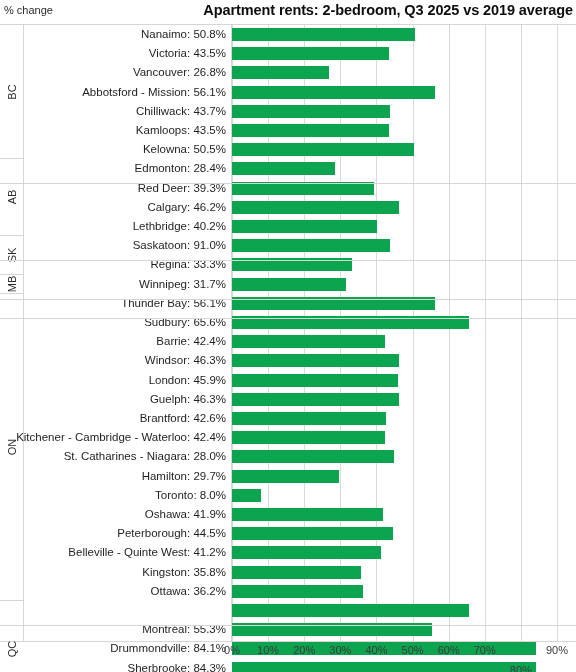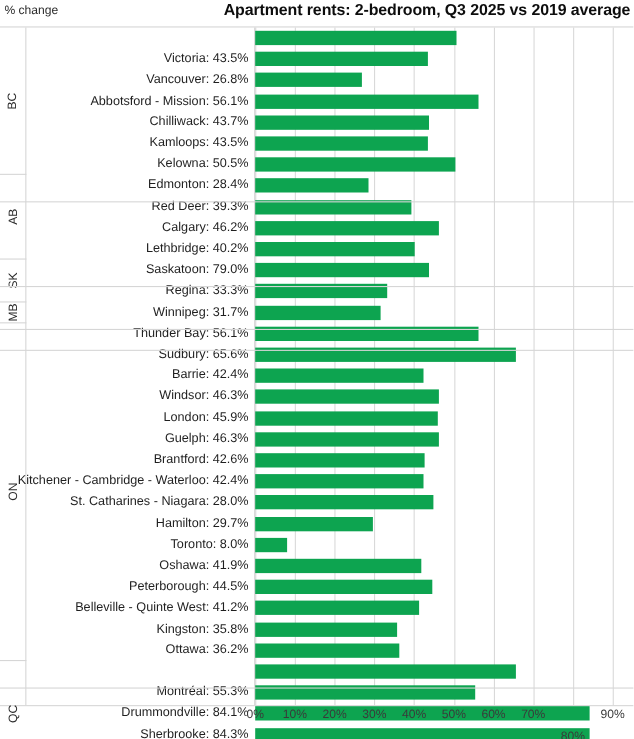--- a/index.html
+++ b/index.html
@@ -185,31 +185,32 @@
           <span>MB</span>
         </div>
         <div class="group-cell" style="top: 268.8px; height: 307.2px;">
           <span>ON</span>
         </div>
         <div class="group-cell" style="top: 576px; height: 96px;">
           <span>QC</span>
         </div>
       </div>
     <div class="label-col" id="label-col">
+        <div class="row-label" style="top: 0px;">Nanaimo: 50.8%</div>
         <div class="row-label" style="top: 19.2px;">Victoria: 43.5%</div>
         <div class="row-label" style="top: 38.4px;">Vancouver: 26.8%</div>
         <div class="row-label" style="top: 57.6px;">Abbotsford - Mission: 56.1%</div>
         <div class="row-label" style="top: 76.8px;">Chilliwack: 43.7%</div>
         <div class="row-label" style="top: 96px;">Kamloops: 43.5%</div>
         <div class="row-label" style="top: 115.2px;">Kelowna: 50.5%</div>
         <div class="row-label" style="top: 134.4px; padding-left: 38px;">Edmonton: 28.4%</div>
         <div class="row-label" style="top: 153.6px;">Red Deer: 39.3%</div>
         <div class="row-label" style="top: 172.8px;">Calgary: 46.2%</div>
         <div class="row-label" style="top: 192px;">Lethbridge: 40.2%</div>
-        <div class="row-label" style="top: 211.2px;">Saskatoon: 79.0%</div>
+        <div class="row-label" style="top: 211.2px;">Saskatoon: 91.0%</div>
         <div class="row-label" style="top: 230.4px;">Regina: 33.3%</div>
         <div class="row-label" style="top: 249.6px;">Winnipeg: 31.7%</div>
         <div class="row-label" style="top: 268.8px;">Thunder Bay: 56.1%</div>
         <div class="row-label" style="top: 288px;">Sudbury: 65.6%</div>
         <div class="row-label" style="top: 307.2px;">Barrie: 42.4%</div>
         <div class="row-label" style="top: 326.4px;">Windsor: 46.3%</div>
         <div class="row-label" style="top: 345.6px;">London: 45.9%</div>
         <div class="row-label" style="top: 364.8px;">Guelph: 46.3%</div>
         <div class="row-label" style="top: 384px;">Brantford: 42.6%</div>
         <div class="row-label" style="top: 403.2px;">Kitchener - Cambridge - Waterloo: 42.4%</div>

